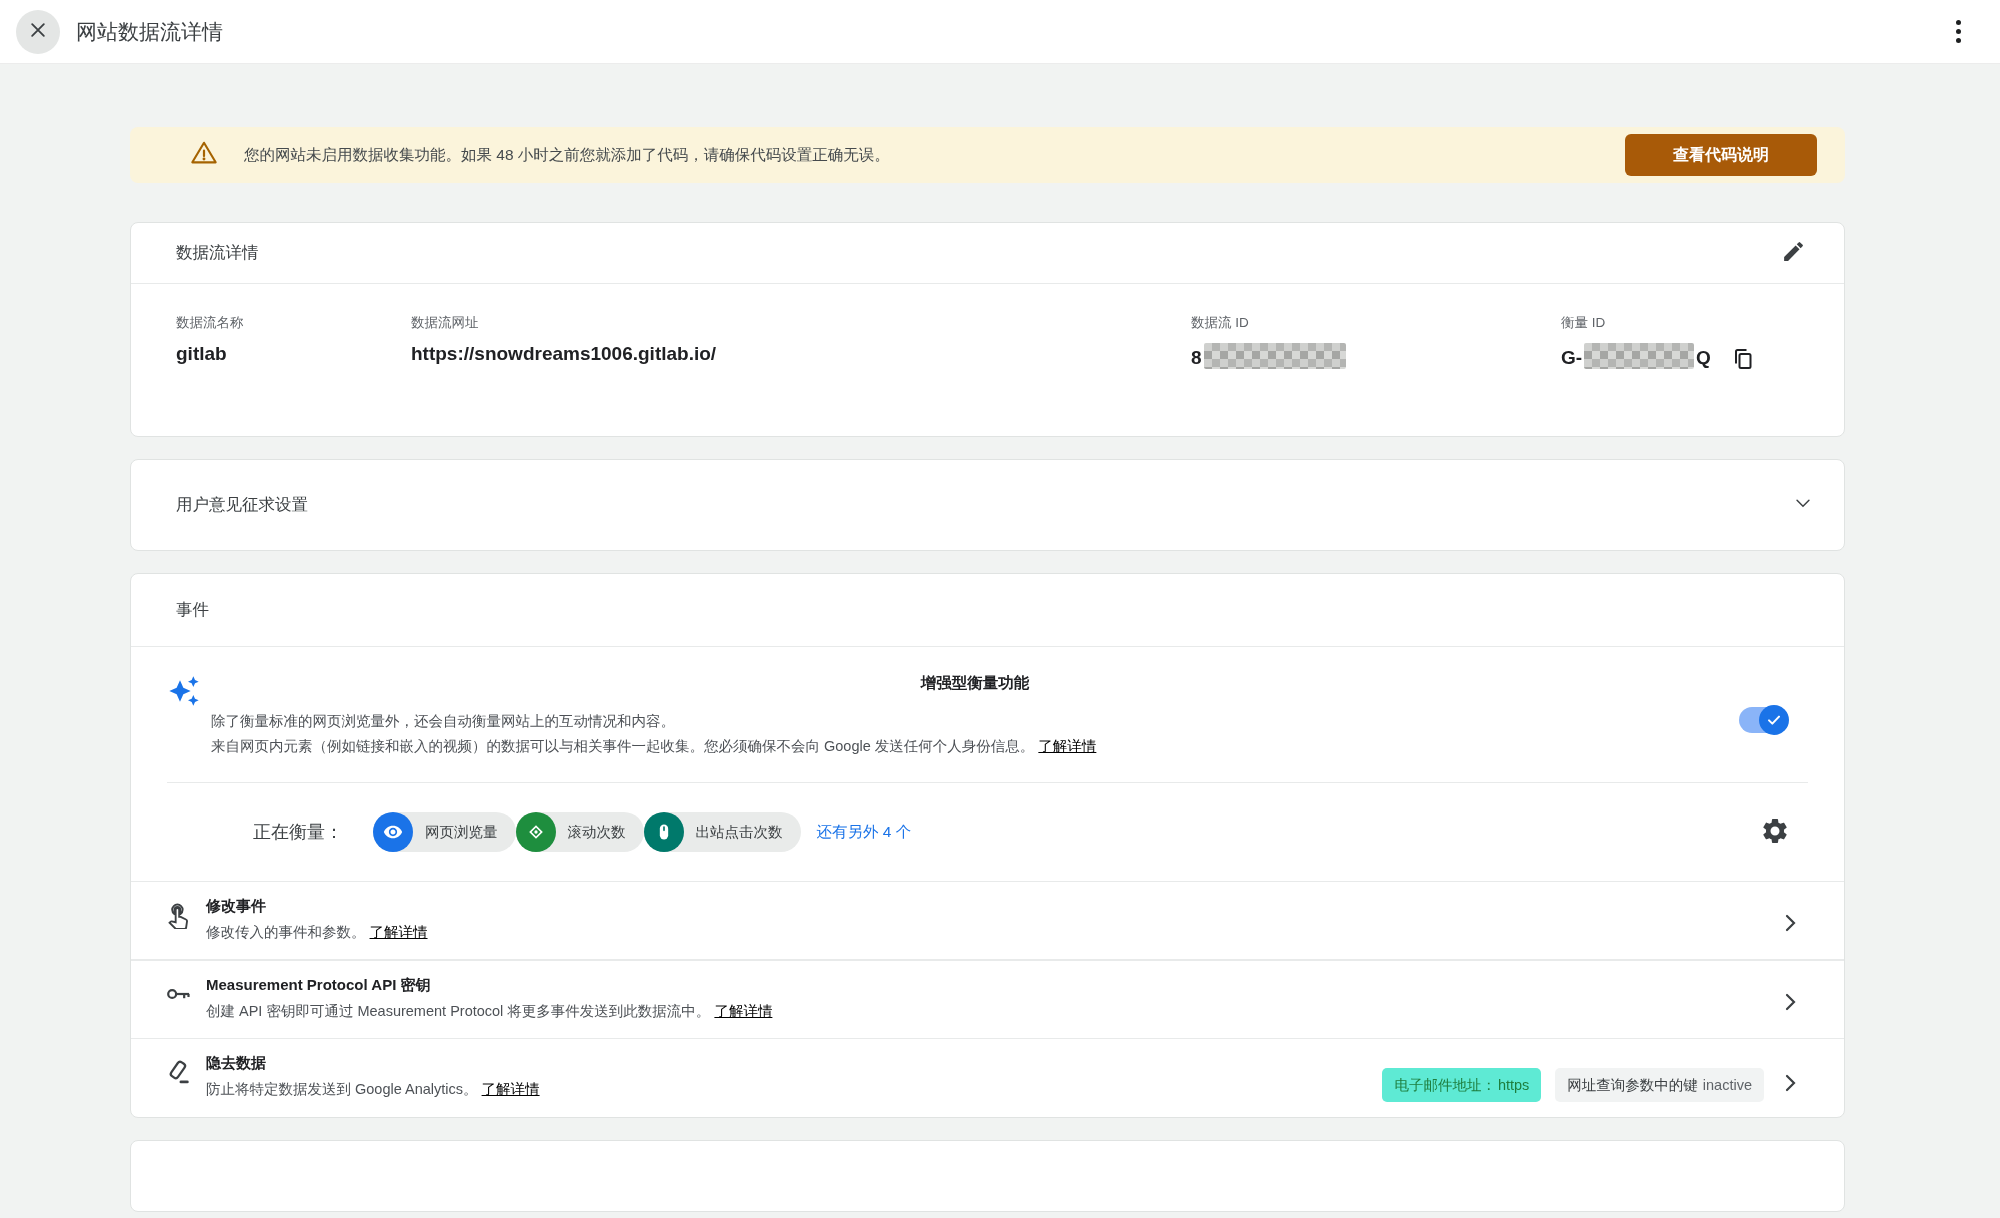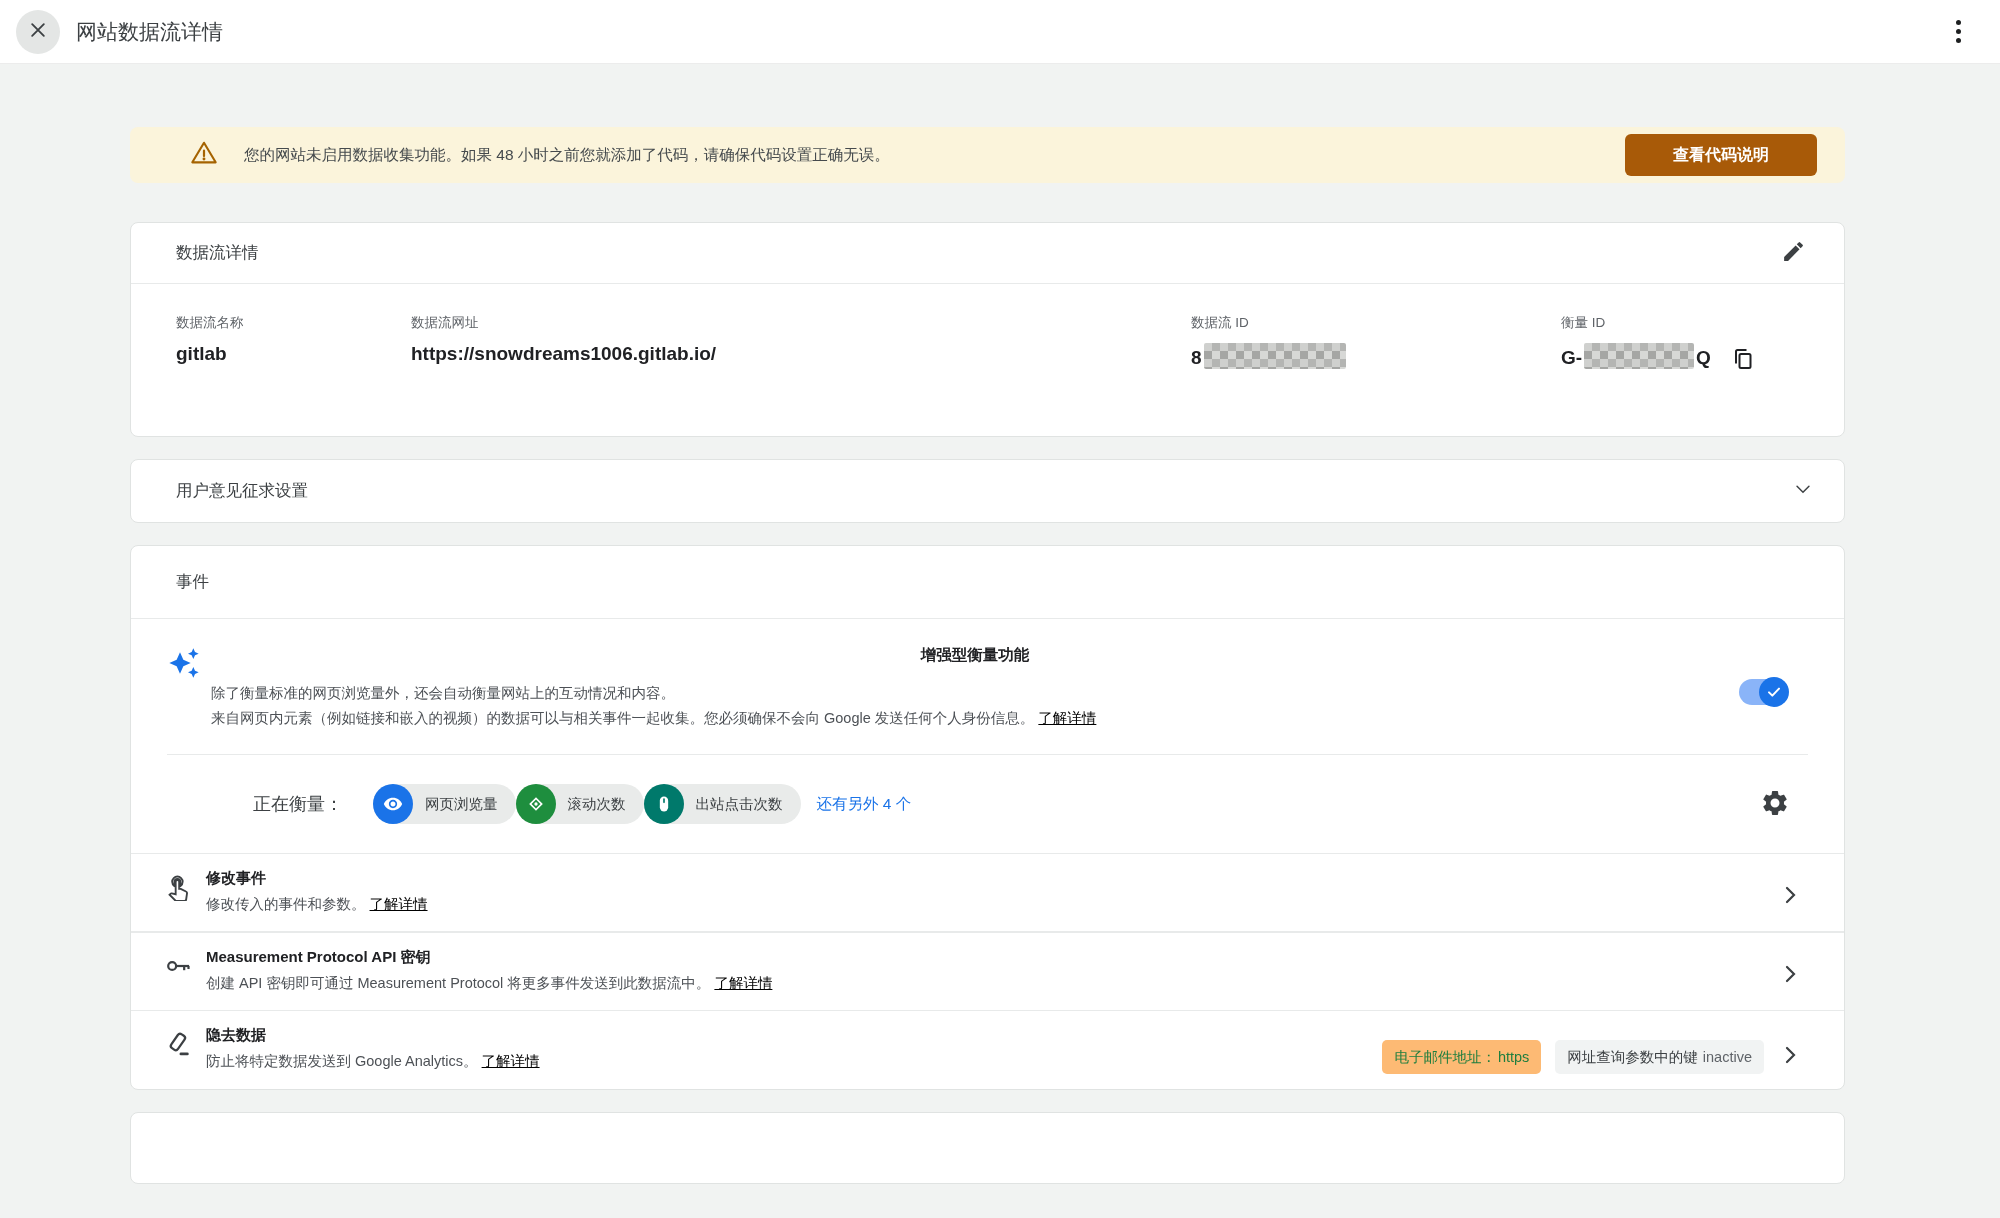--- a/index.html
+++ b/index.html
@@ -56,21 +56,21 @@
   .mosaic {
     display:inline-block; height:26px; vertical-align:-5px; border-radius:2px;
     background:conic-gradient(#b4b5b3 25%, #d7d8d6 0 50%, #a5a6a4 0 75%, #cfd0ce 0);
     background-size:16px 16px;
   }
   .mosaic.sid { width:142px; margin-left:2px; }
   .mosaic.mid { width:110px; margin:0 2px; }
   .mid-wrap { display:flex; align-items:flex-start; gap:16px; }
 
   
-  .consent { height:64px; display:flex; align-items:center; padding:0 30px 0 45px; }
+  .consent { height:92px; display:flex; align-items:center; padding:0 30px 0 45px; }
   .consent-title { font-size:16.5px; }
 
   
   .events-header { height:72px; display:flex; align-items:center; padding:0 45px; font-size:16.5px; }
   .enhanced { display:flex; padding:26px 57px 23px 37px; }
   .enh-icon { width:32px; flex:0 0 auto; margin-top:2px; }
   .enh-text { margin-left:11px; flex:1; }
   .enh-title { font-size:15.5px; font-weight:bold; color:#202124;text-align:center; }
   .enh-desc { margin-top:15px; font-size:14.5px; line-height:25px; color:#4d5156; }
   a.learn { color:#000000; text-decoration:underline; cursor:pointer; }
@@ -91,21 +91,21 @@
   .measuring .gear { margin-left:auto; }
 
   .event-row { display:flex; align-items:flex-start; padding:15px 42px 15px 33px; min-height:77px; cursor:pointer; }
   .row-icon { width:30px; flex:0 0 auto; margin-top:4px; }
   .row-text { margin-left:12px; flex:1; }
   .row-title { font-size:15px; font-weight:bold; color:#202124; }
   .row-desc { margin-top:7px; font-size:14.5px; color:#4d5156; }
   .row-right { margin-left:auto; display:flex; align-items:center; gap:14px; margin-top:14px; }
   .badge { height:34px; display:inline-flex; align-items:center; padding:0 12px;
     border-radius:5px; font-size:14.5px; white-space:nowrap; }
-  .badge.active { background:#fdba74; color:#1e7e3e; }
+  .badge.active { background:#5eead4; color:#1e7e3e; }
   .badge.inactive { background:#f1f3f3; color:#3c4043; }
   .badge.inactive .badge-state { color:#5f6368; margin-left:5px; }
   .badge.active .badge-state { margin-left:2px; }
 
   .google-card { padding:30px 45px 40px; }
 </style>
 </head>
 <body>
 
 <div class="appbar">

